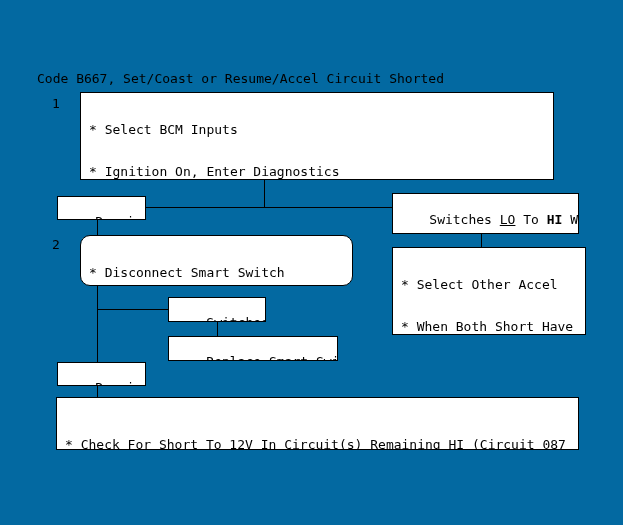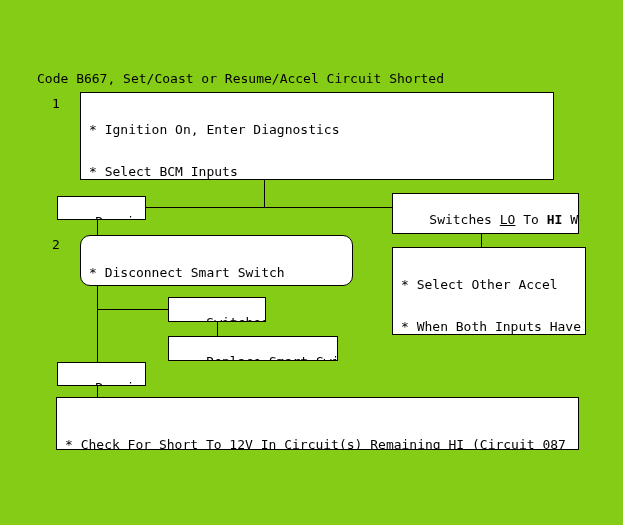--- a/index.html
+++ b/index.html
@@ -1,20 +1,20 @@
 <!DOCTYPE html>
 <html><head>
 <meta charset="utf-8">
 <style>
   html, body { margin: 0; padding: 0; background: #ffffff; }
   .canvas {
     position: relative;
     width: 623px;
     height: 525px;
-    background: #84cc16;
+    background: #0369a1;
     font-family: "DejaVu Sans Mono", "Liberation Mono", monospace;
     font-size: 13px;
     line-height: 14px;
     color: #000000;
     white-space: pre;
   }
   .title {
     position: absolute;
     left: 37px;
     top: 72px;
@@ -40,22 +40,22 @@
 
   
   <div class="title">Code B667, Set/Coast or Resume/Accel Circuit Shorted</div>
 
   
   <div class="step-label" style="left:52px; top:97px;">1</div>
   <div class="step-label" style="left:52px; top:238px;">2</div>
 
   
   <div class="box pad-lines" style="left:80px; top:92px; width:474px; height:88px;">
+    <div>* Select BCM Inputs</div>
     <div>* Ignition On, Enter Diagnostics</div>
-    <div>* Select BCM Inputs</div>
     
     
     
     
   </div>
 
   
   <div class="vline" style="left:264px; top:179px; width:1px; height:28px;"></div>
   
   <div class="hline" style="left:145px; top:207px; width:247px; height:1px;"></div>
@@ -79,21 +79,21 @@
   
   <div class="box pad-lines" style="left:80px; top:235px; width:273px; height:51px;border-radius:10px;">
     <div>* Disconnect Smart Switch</div>
     
     
   </div>
 
   
   <div class="box pad-lines" style="left:392px; top:247px; width:194px; height:88px;">
     <div>* Select Other Accel</div>
-    <div>* When Both Inputs Have</div>
+    <div>* When Both Short Have</div>
     
     
     
     
   </div>
 
   
   <div class="vline" style="left:97px; top:285px; width:1px; height:77px;"></div>
   
   <div class="hline" style="left:97px; top:309px; width:71px; height:1px;"></div>

